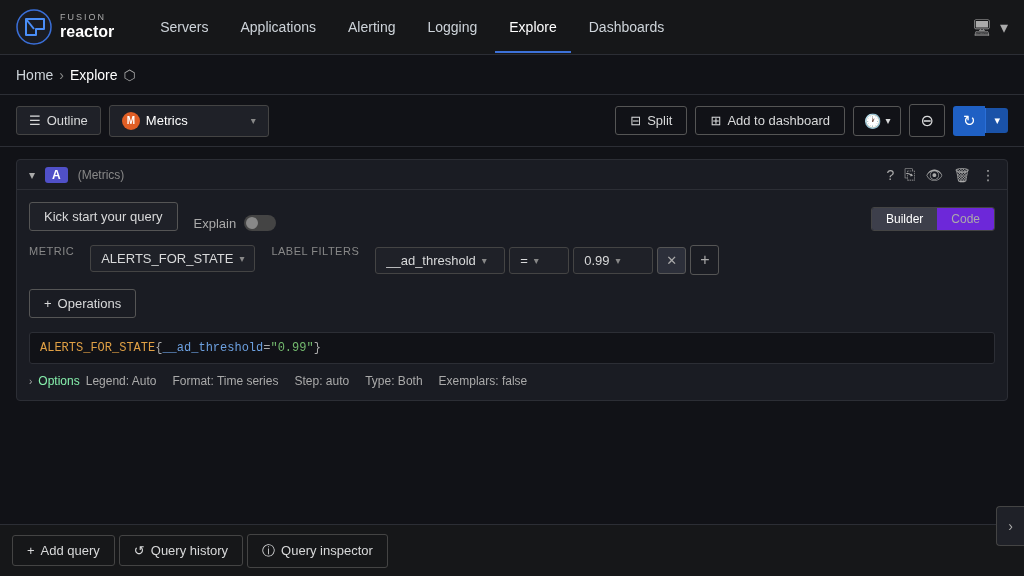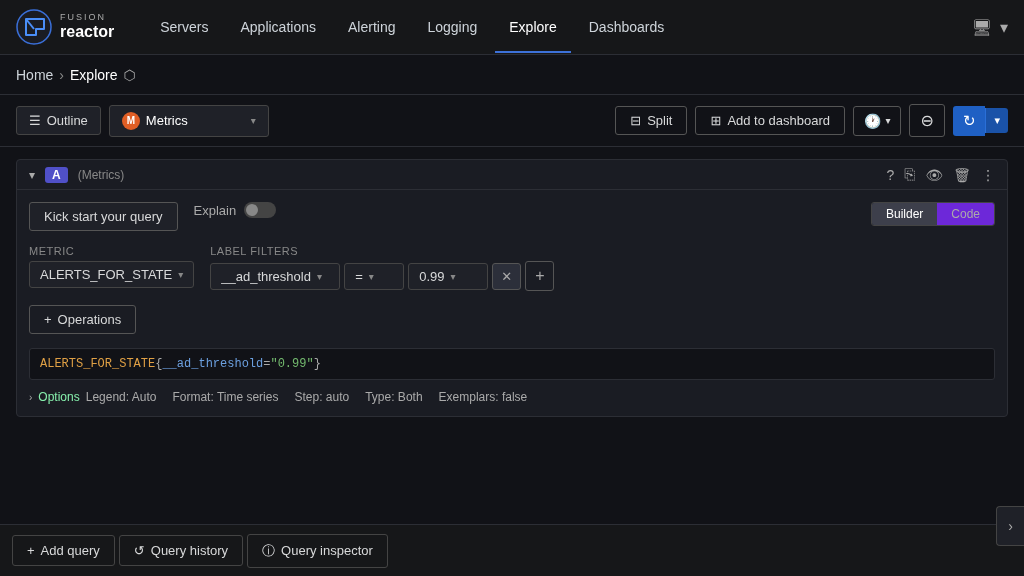--- a/index.html
+++ b/index.html
@@ -244,21 +244,21 @@
     .query-header-actions span {
       cursor: pointer;
       font-size: 14px;
     }
 
     .query-body {
       padding: 12px;
     }
     .kick-start-row {
       display: flex;
-      align-items: flex-start;
+      align-items: flex-end;
       gap: 16px;
       margin-bottom: 14px;
     }
     .btn-kick-start {
       padding: 6px 14px;
       background: #1f2128;
       border: 1px solid #555;
       border-radius: 3px;
       color: #d8d9da;
       cursor: pointer;
@@ -310,22 +310,22 @@
     
     .filter-section {
       display: flex;
       align-items: flex-start;
       gap: 16px;
       margin-bottom: 14px;
       flex-wrap: wrap;
     }
     .filter-group {
       display: flex;
-      flex-direction: column;
-      gap: 4px;
+      flex-direction: row;
+      gap: 16px;
     }
     .filter-label {
       font-size: 11px;
       color: #888;
       text-transform: uppercase;
       letter-spacing: 0.5px;
     }
     .filter-controls {
       display: flex;
       align-items: center;

